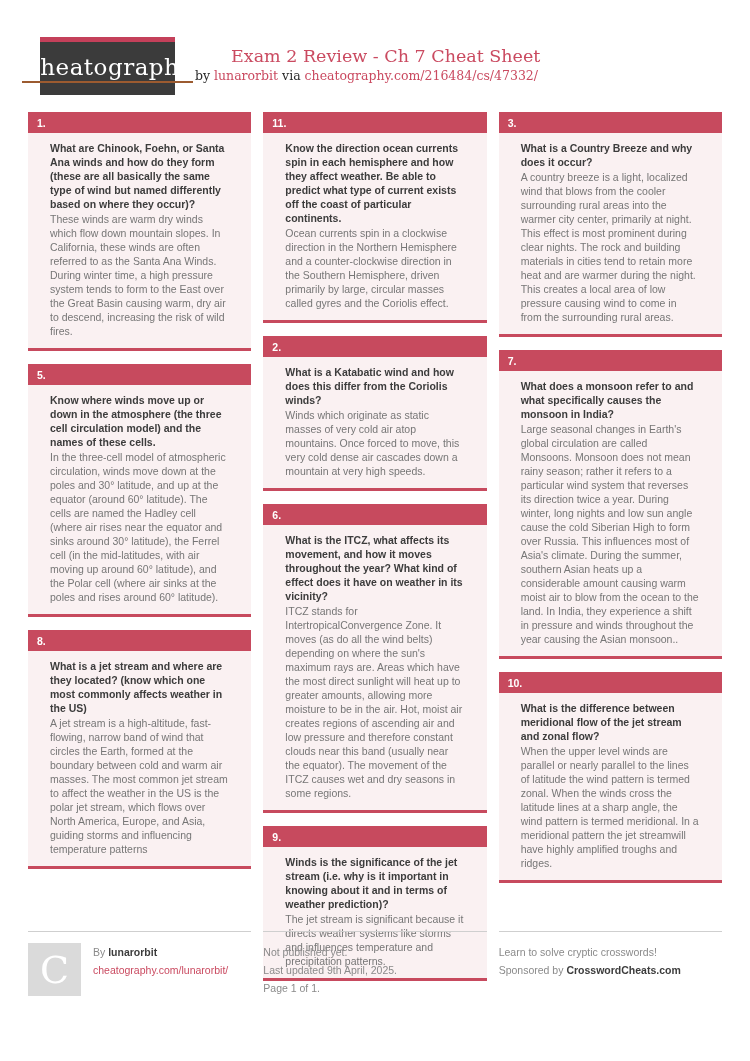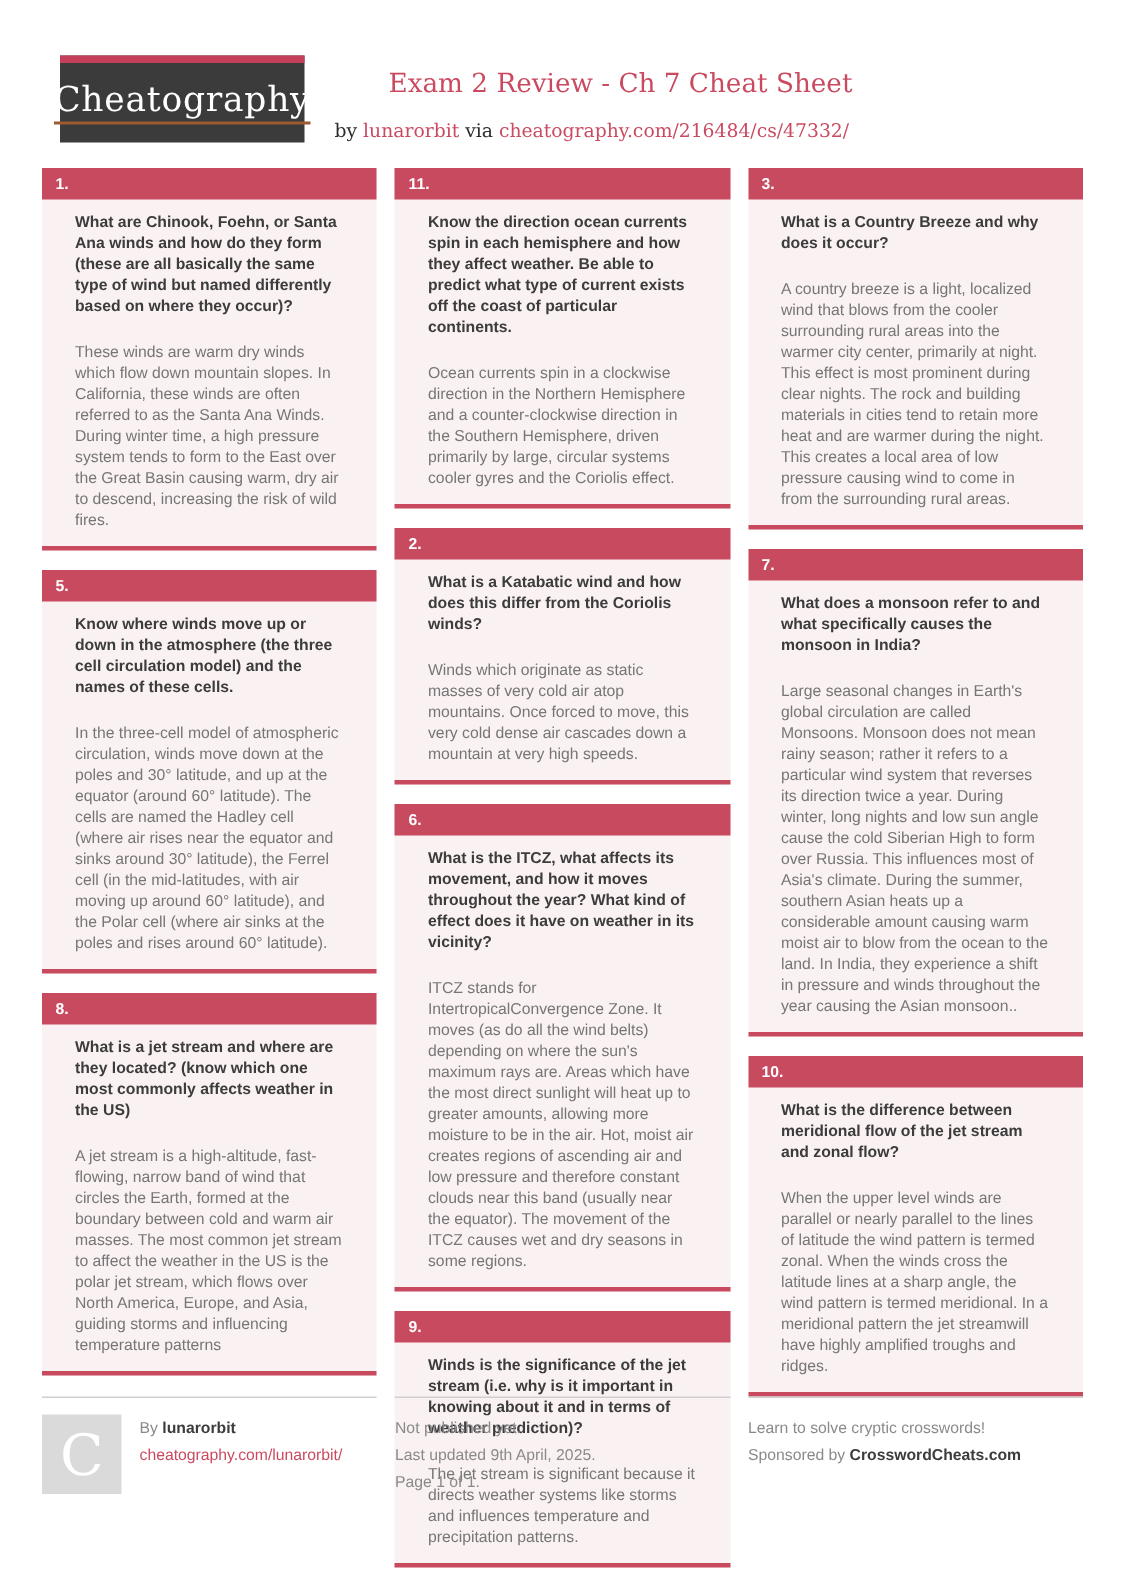--- a/index.html
+++ b/index.html
@@ -7,49 +7,49 @@
   body {
     height: 1061px;
     background: #ffffff;
     font-family: "Liberation Sans", sans-serif;
     position: relative;
     overflow: hidden;
   }
   
   .header { display: flex; align-items: flex-start; padding: 37px 40px 0 40px; }
   .logo {
-    width: 163px; height: 58px;
+    width: 135px; height: 58px;
     background: #3b3b3b;
     border-top: 5px solid #c4405a;
     display: flex; align-items: center; justify-content: center;
     flex: 0 0 auto;
     text-decoration: none;
   }
   .logo-text {
     font-family: "DejaVu Serif", serif;
     color: #ffffff; font-size: 23px; letter-spacing: 0.5px;
     border-bottom: 2px solid #9c5b30; padding-bottom: 1px;
   }
   .title-block { margin-left: 20px; padding-top: 9px; font-family: "DejaVu Serif", serif; }
   .page-title { color: #ca4a60; font-size: 17.5px; font-weight: normal; margin-left: 36px; }
-  .byline { font-size: 12.5px; color: #2b2b2b; margin-top: 13px; }
+  .byline { font-size: 12.5px; color: #2b2b2b; margin-top: 2px; }
   .byline a { text-decoration: none; }
   .red-link { color: #ca4a60; text-decoration: none; }
   
   .main { display: flex; gap: 12px; padding: 17px 28px 0 28px; align-items: flex-start; }
   .col { flex: 1 1 0; min-width: 0; }
   .card { background: #faf1f2; border-bottom: 3px solid #c74a5e; margin-bottom: 13px; }
   .card-head {
     background: #c74a5e; color: #ffffff;
     font-size: 10.5px; font-weight: bold;
     padding: 5px 9px 4px;
   }
   .card-body { padding: 8px 22px 10px; font-size: 10.5px; line-height: 14px; }
   .q { font-weight: bold; color: #3c3c3c; }
-  .a { color: #767676; margin-top: 17px; }
+  .a { color: #767676; margin-top: 1px; }
   
   .footer {
     position: absolute; left: 28px; right: 28px; top: 931px;
     display: flex; gap: 12px;
   }
   .fcol {
     flex: 1 1 0; min-width: 0;
     border-top: 1px solid #cfcfcf;
     padding-top: 11px;
     font-size: 10.5px; line-height: 18px; color: #8a8a8a;
@@ -98,21 +98,21 @@
           <div class="q">What is a jet stream and where are they located? (know which one most commonly affects weather in the US)</div>
           <div class="a">A jet stream is a high-altitude, fast-flowing, narrow band of wind that circles the Earth, formed at the boundary between cold and warm air masses. The most common jet stream to affect the weather in the US is the polar jet stream, which flows over North America, Europe, and Asia, guiding storms and influencing temperature patterns</div>
         </div>
       </div>
     </div>
   <div class="col">
       <div class="card">
         <div class="card-head">11.</div>
         <div class="card-body">
           <div class="q">Know the direction ocean currents spin in each hemisphere and how they affect weather. Be able to predict what type of current exists off the coast of particular continents.</div>
-          <div class="a">Ocean currents spin in a clockwise direction in the Northern Hemisphere and a counter-clockwise direction in the Southern Hemisphere, driven primarily by large, circular systems cooler gyres and the Coriolis effect.</div>
+          <div class="a">Ocean currents spin in a clockwise direction in the Northern Hemisphere and a counter-clockwise direction in the Southern Hemisphere, driven primarily by large, circular masses called gyres and the Coriolis effect.</div>
         </div>
       </div>
       <div class="card">
         <div class="card-head">2.</div>
         <div class="card-body">
           <div class="q">What is a Katabatic wind and how does this differ from the Coriolis winds?</div>
           <div class="a">Winds which originate as static masses of very cold air atop mountains. Once forced to move, this very cold dense air cascades down a mountain at very high speeds.</div>
         </div>
       </div>
       <div class="card">

